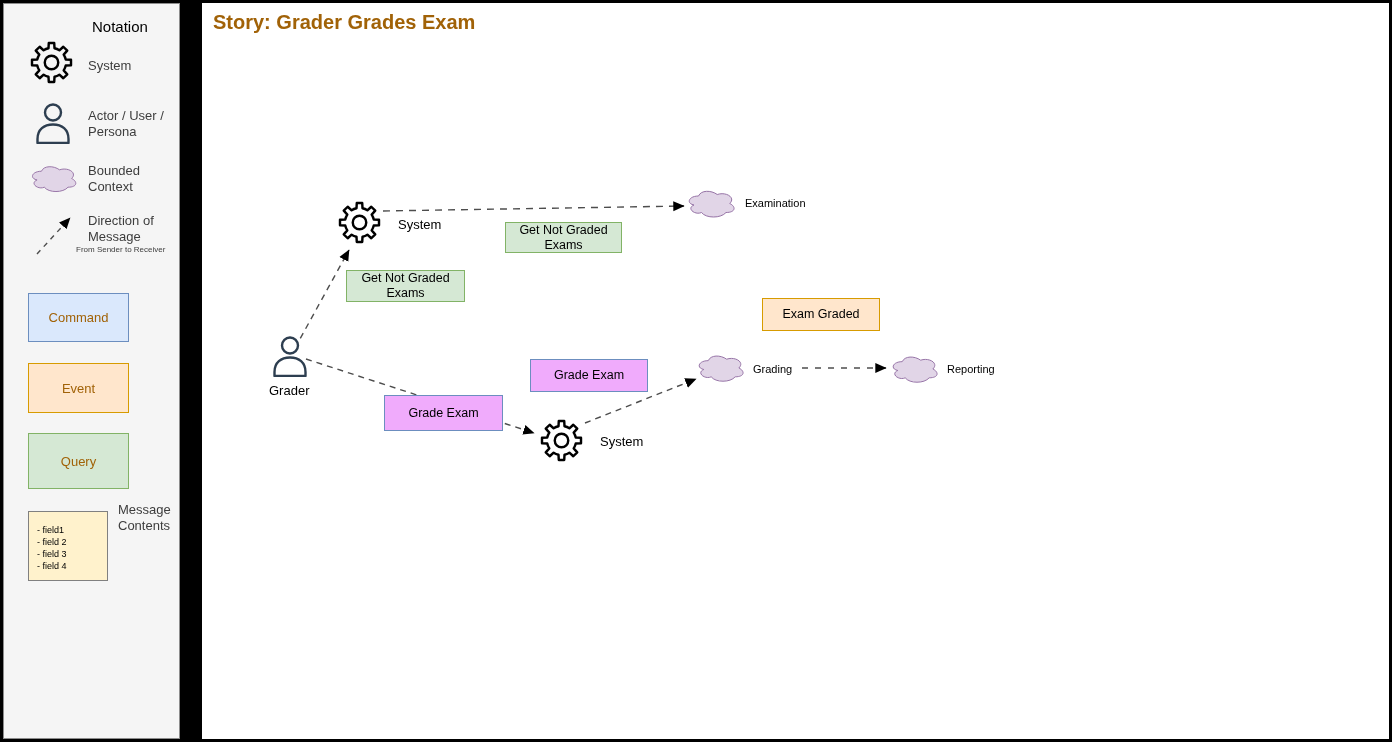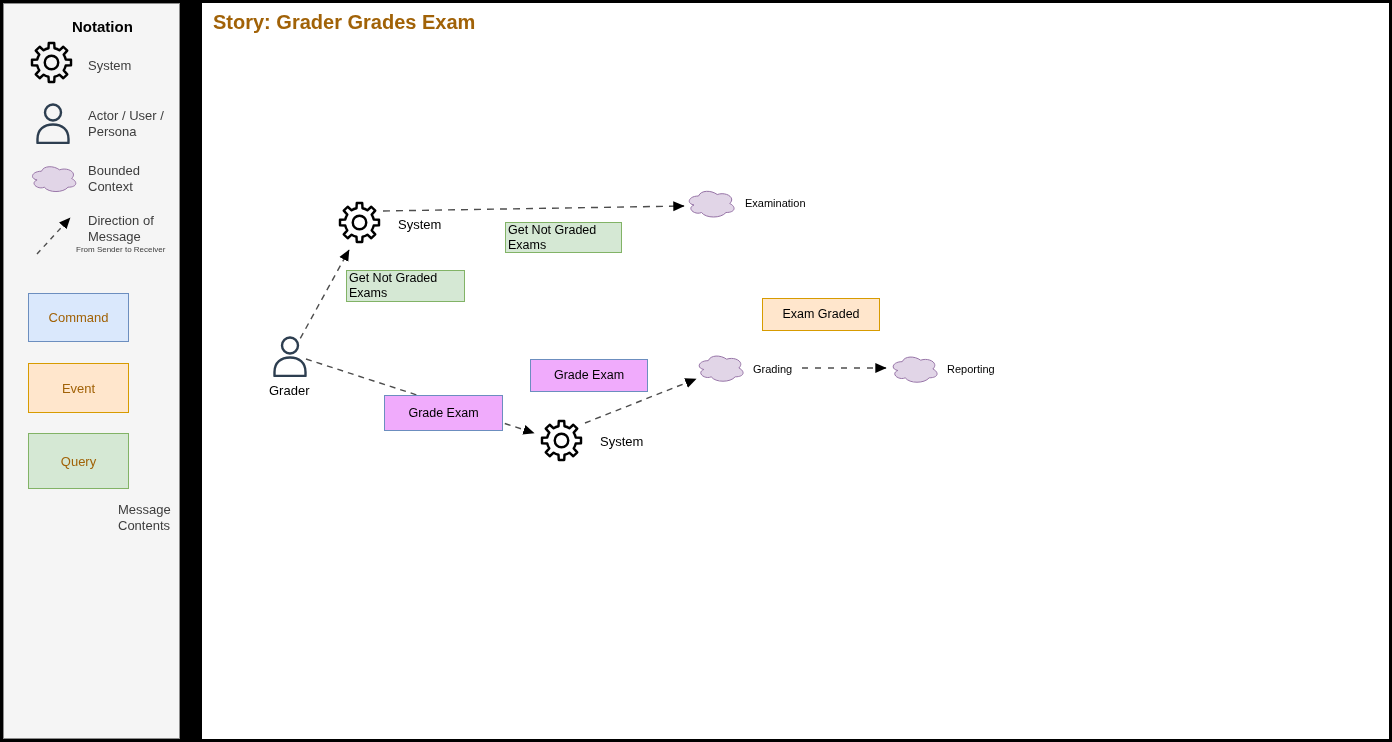--- a/index.html
+++ b/index.html
@@ -3,43 +3,43 @@
 <meta charset="utf-8">
 <style>
   * { margin:0; padding:0; box-sizing:border-box; }
   html,body { width:1392px; height:742px; background:#000; overflow:hidden;
               font-family:"Liberation Sans", sans-serif; }
   .frame { position:relative; width:1392px; height:742px; background:#000; }
 
   
   .sidebar { position:absolute; left:3px; top:3px; width:177px; height:736px;
              background:#f5f5f5; border:1px solid #8c8c8c; }
-  .notation-title { position:absolute; left:68px; top:14px; font-size:15px;
-                    font-weight:bold; color:#000;text-align:right; }
+  .notation-title { position:absolute; left:88px; top:14px; font-size:15px;
+                    font-weight:normal; color:#000;text-align:right; }
   .leg-label { position:absolute; font-size:13px; color:#3d3d3d; line-height:1.22; }
   .leg-sublabel { position:absolute; font-size:8px; color:#3d3d3d; }
   .swatch { position:absolute; left:24px; width:101px; display:flex; align-items:center;
             justify-content:center; text-align:center; font-size:13px; color:#a16207;
             border:1px solid; }
   .sw-cmd { background:#dae8fc; border-color:#6c8ebf; }
   .sw-evt { background:#ffe6cc; border-color:#d79b00; }
   .sw-qry { background:#d5e8d4; border-color:#82b366; }
   .note { position:absolute; left:24px; top:507px; width:80px; height:70px;
           background:#fff2cc; border:1px solid #808080; padding:12px 0 0 8px; }
   .note div { font-size:9px; color:#000; line-height:12px; }
 
   
   .canvas { position:absolute; left:202px; top:3px; width:1187px; height:736px;
             background:#fff; }
   .story-title { position:absolute; left:11px; top:8px; font-size:20px;
                  font-weight:bold; color:#a16207; white-space:nowrap; }
   .connectors { position:absolute; left:0; top:0; width:1187px; height:736px; }
 
   .dbox { position:absolute; display:flex; align-items:center; justify-content:center;
-          text-align:left; font-size:12.5px; color:#000; line-height:1.18;
+          text-align:center; font-size:12.5px; color:#000; line-height:1.18;
           border:1px solid; padding:2px; }
   .b-cmd { background:#f0abfc; border-color:#6c8ebf; }
   .b-evt { background:#ffe6cc; border-color:#d79b00; }
   .b-qry { background:#d5e8d4; border-color:#82b366; }
 
   .nlabel { position:absolute; font-size:11px; color:#000; white-space:nowrap; }
   .icon-wrap { position:absolute; line-height:0; }
 
   .gear-fill-side { fill:#f5f5f5; } .gear-fill-main { fill:#fff; }
   .person-fill-side { fill:#f5f5f5; } .person-fill-main { fill:#fff; }
@@ -105,20 +105,26 @@
         <line x1="8" y1="47" x2="41" y2="11" stroke="#4d4d4d" stroke-width="1.4" stroke-dasharray="5,5" marker-end="url(#arrow)"></line>
       </svg>
     </span>
     <div class="leg-label" style="left:84px; top:209px; width:80px;">Direction of Message</div>
     <div class="leg-sublabel" style="left:72px; top:241px; width:95px;">From Sender to Receiver</div>
 
     <div class="swatch sw-cmd" style="top:289px; height:49px;">Command</div>
     <div class="swatch sw-evt" style="top:359px; height:50px;">Event</div>
     <div class="swatch sw-qry" style="top:429px; height:56px;">Query</div>
 
+    <div class="note">
+      <div>- field1</div>
+      <div>- field 2</div>
+      <div>- field 3</div>
+      <div>- field 4</div>
+    </div>
     <div class="leg-label" style="left:114px; top:498px; width:60px;">Message Contents</div>
   </aside>
 
   <main class="canvas">
     <h1 class="story-title">Story: Grader Grades Exam</h1>
 
     <svg class="connectors">
       <line x1="93" y1="345" x2="147" y2="247" stroke="#4d4d4d" stroke-width="1.4" stroke-dasharray="6,5" marker-end="url(#arrow)"></line>
       <line x1="181" y1="208" x2="482" y2="203" stroke="#4d4d4d" stroke-width="1.4" stroke-dasharray="7,6" marker-end="url(#arrow)"></line>
       <line x1="104" y1="356" x2="332" y2="430" stroke="#4d4d4d" stroke-width="1.4" stroke-dasharray="6,5" marker-end="url(#arrow)"></line>

